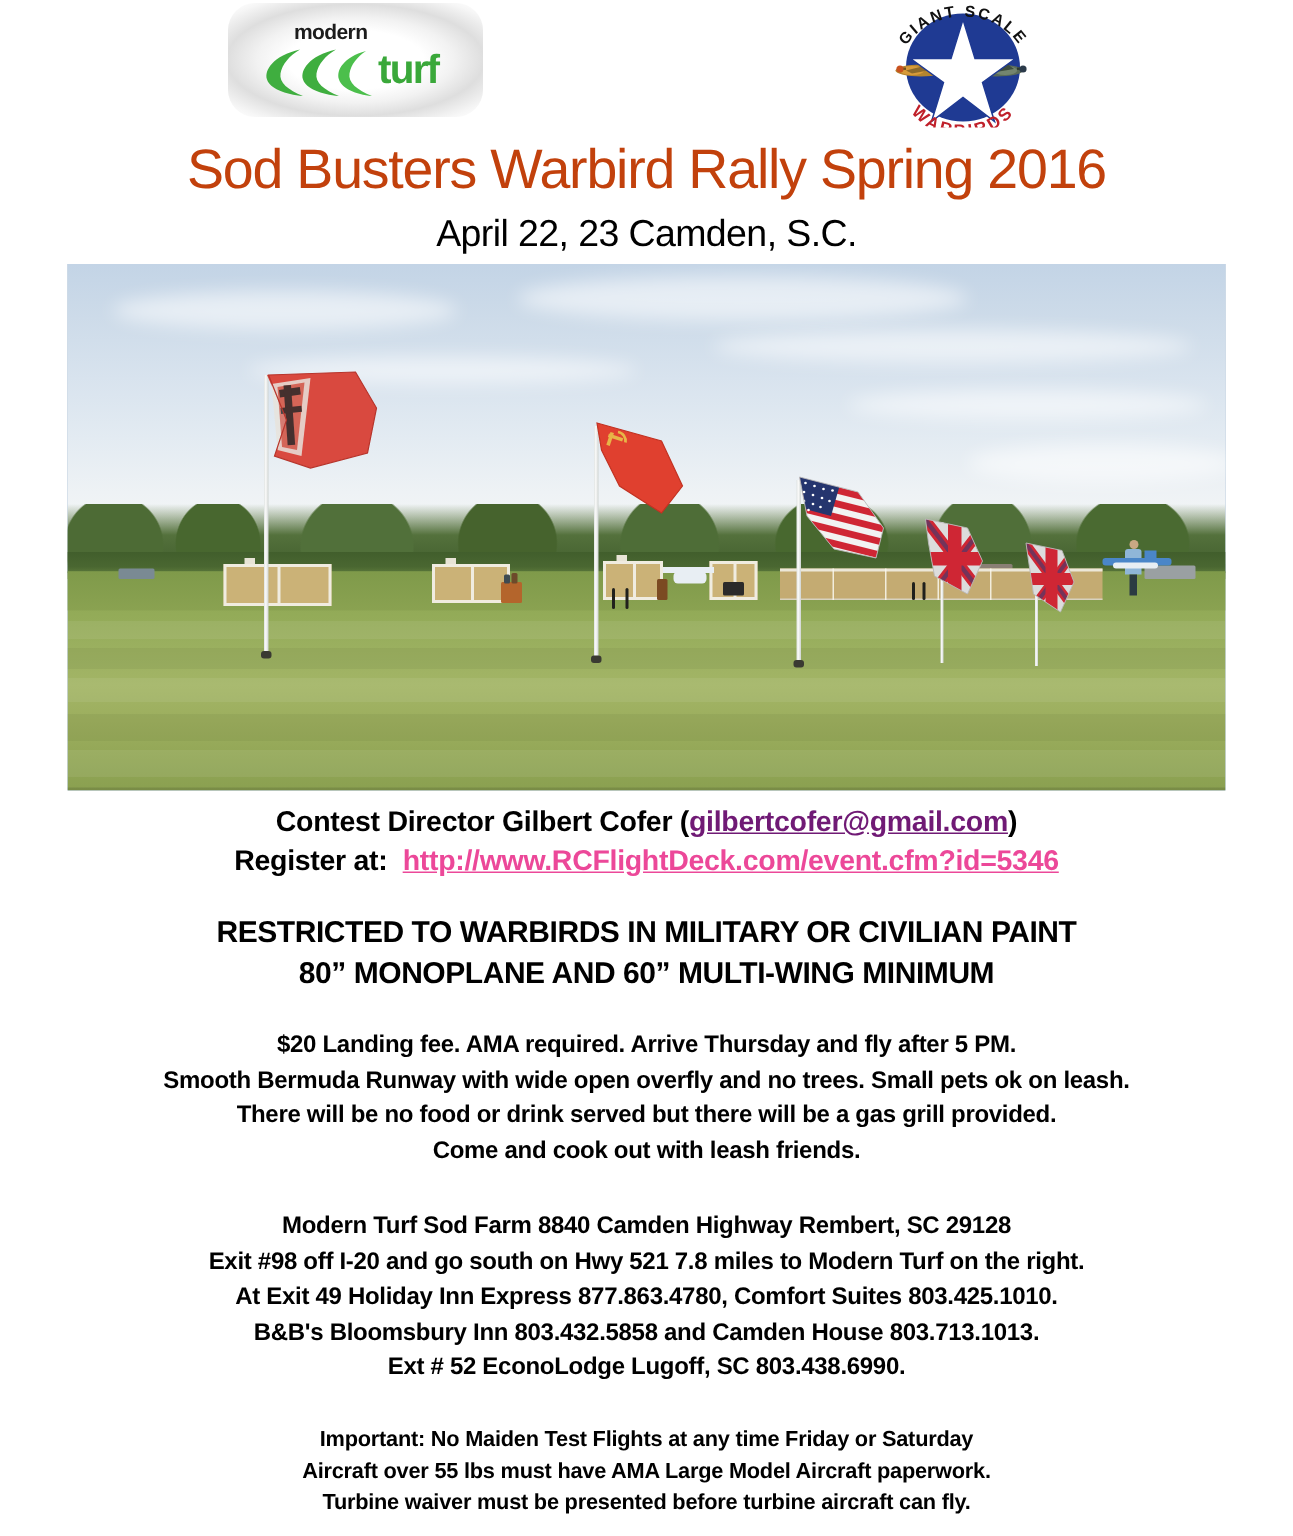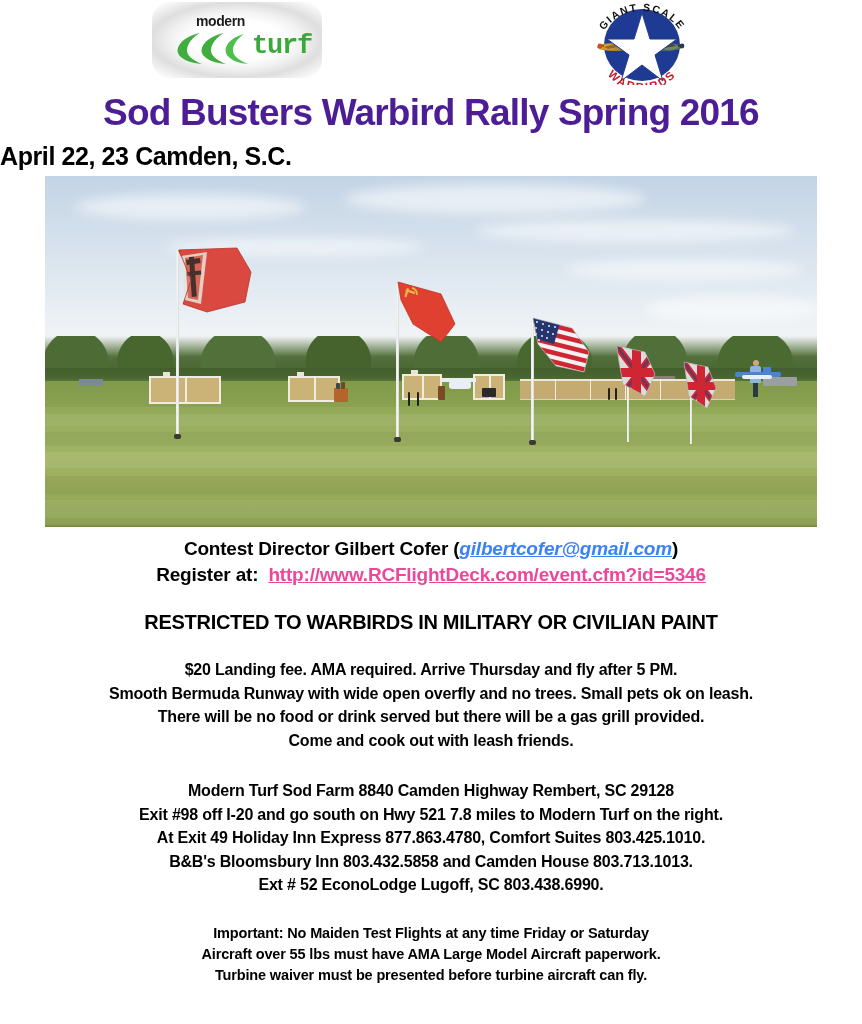--- a/index.html
+++ b/index.html
@@ -53,50 +53,51 @@
     position: absolute;
     left: 22px;
     top: 29px;
     width: 86px;
     height: 34px;
   }
   .mt-word-turf {
     position: absolute;
     left: 100px;
     top: 29px;
-    font-family: Liberation Mono, monospace;
+    font-family: Liberation Sans, sans-serif;
     font-size: 27px;
     font-weight: 700;
     letter-spacing: -1.2px;
     line-height: 30px;
     color: #3aa83a;
   }
 
   .logo-gsw {
     position: absolute;
     left: 580px;
     top: 1px;
     width: 124px;
     height: 84px;
   }
 
   
   .title {
     text-align: center;
     font-family: "Liberation Sans", sans-serif;
-    font-weight: bold;
+    font-weight: normal;
     font-size: 37px;
     line-height: 42px;
     letter-spacing: -0.8px;
-    color: #4c1d95;
+    color: #c2410c;
     margin-top: 4px;
   }
   .subtitle {
+    text-align: center;
     font-family: "Liberation Sans", sans-serif;
-    font-weight: bold;
+    font-weight: normal;
     font-size: 25px;
     line-height: 30px;
     letter-spacing: -0.4px;
     color: #000000;
     margin-top: 7px;
   }
 
   
   .photo-wrap {
     position: absolute;
@@ -270,23 +271,22 @@
   .block { text-align: center; }
   .line { white-space: nowrap; }
 
   .contact {
     font-size: 19px;
     line-height: 26px;
     font-weight: bold;
     letter-spacing: -0.2px;
   }
   .lnk-plain {
-    color: #3b82f6;
-    font-weight: bold;
-    font-style: italic;
+    color: #701a75;
+    font-weight: bold;
   }
   .lnk-underline {
     color: #ec4899;
     font-weight: bold;
     text-decoration: underline;
   }
   .restricted {
     margin-top: 21px;
     font-size: 20px;
     line-height: 27px;
@@ -539,20 +539,21 @@
 
   <div class="content">
 
     <div class="block contact">
       <div class="line"><span>Contest Director Gilbert Cofer (</span><a class="lnk-plain" href="#">gilbertcofer@gmail.com</a><span>)</span></div>
       <div class="line"><span>Register at:</span>&nbsp;&nbsp;<a class="lnk-underline" href="#">http://www.RCFlightDeck.com/event.cfm?id=5346</a></div>
     </div>
 
     <div class="block restricted">
       <div class="line">RESTRICTED TO WARBIRDS IN MILITARY OR CIVILIAN PAINT</div>
+      <div class="line">80” MONOPLANE AND 60” MULTI-WING MINIMUM</div>
     </div>
 
     <div class="block details">
       <div class="line">$20 Landing fee.  AMA required.  Arrive Thursday and fly after 5 PM.</div>
       <div class="line">Smooth Bermuda Runway with wide open overfly and no trees. Small pets ok on leash.</div>
       <div class="line">There will be no food or drink served but there will be a gas grill provided.</div>
       <div class="line">Come and cook out with leash friends.</div>
     </div>
 
     <div class="block location">

